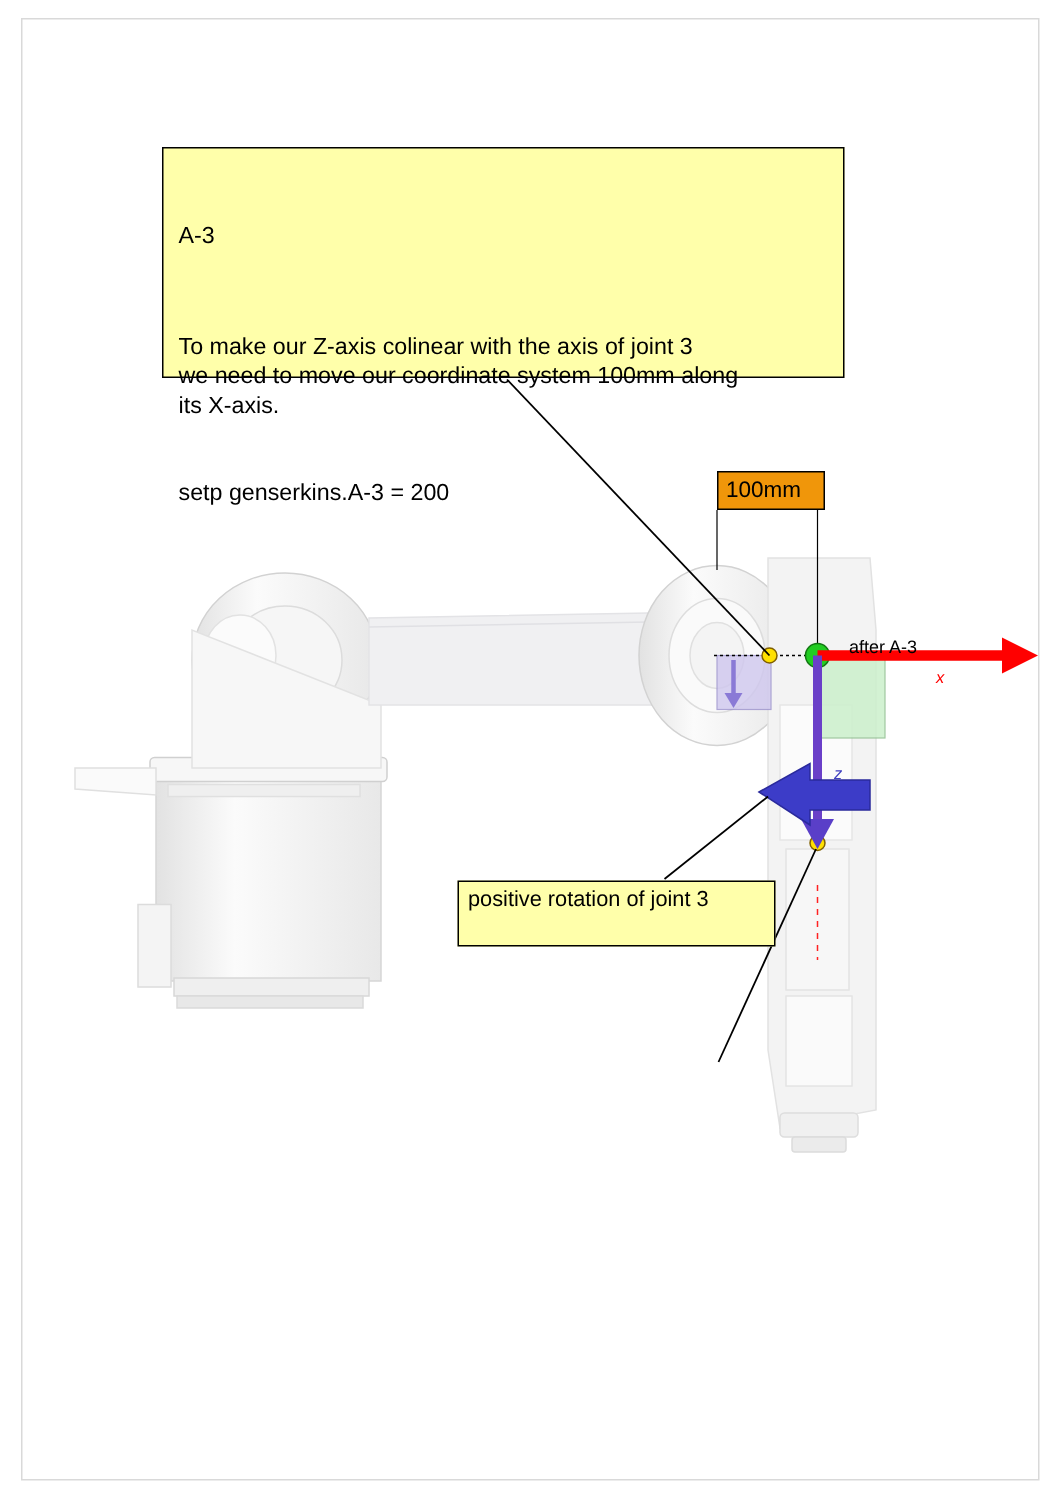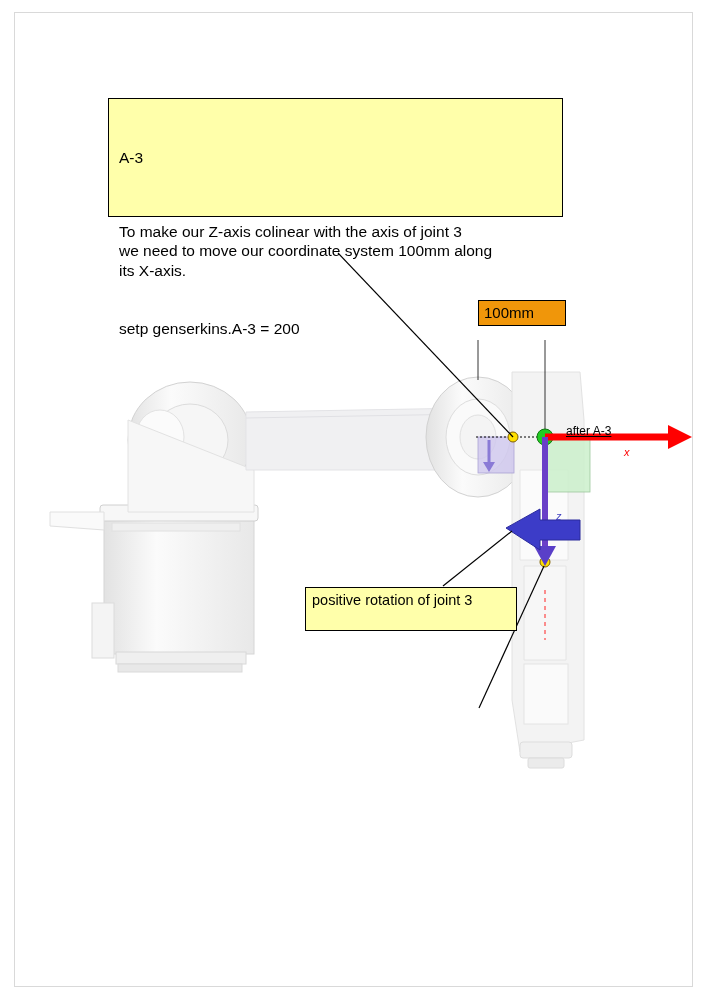--- a/index.html
+++ b/index.html
@@ -33,21 +33,21 @@
     border: 1px solid #000000;
     box-sizing: border-box;
     color: #000000;
     line-height: 1.25;
     white-space: pre-wrap;
   }
   #note-a3 {
     left: 108px;
     top: 98px;
     width: 455px;
-    height: 119px;
+    height: 154px;
     padding: 10px 10px 8px 10px;
     font-size: 15.5px;
   }
   #note-a3 .title {
     display: block;
     margin-bottom: 16px;
   }
   #note-a3 .body {
     display: block;
   }
@@ -65,22 +65,22 @@
   #label-axis3 {
     left: 332px;
     top: 702px;
     width: 148px;
     height: 34px;
     font-size: 19px;
     padding: 4px 8px;
   }
   #label-100mm {
     left: 478px;
-    top: 300px;
-    width: 88px;
+    top: 314px;
+    width: 72px;
     height: 26px;
     background: #f0960a;
     border: 1px solid #000000;
     font-size: 15px;
     padding: 3px 5px;
     color: #000000;
   }
   
   .robot {
     position: absolute;
@@ -93,21 +93,20 @@
   
   .tiny-label {
     position: absolute;
     font-size: 11px;
     color: #000000;
   }
   #after-a3 {
     left: 566px;
     top: 424px;
     font-size: 12px;
-    text-decoration: underline;
   }
   #x-label {
     left: 624px;
     top: 446px;
     color: #ff0000;
     font-size: 11px;
     font-style: italic;
   }
   #z-label {
     left: 556px;

